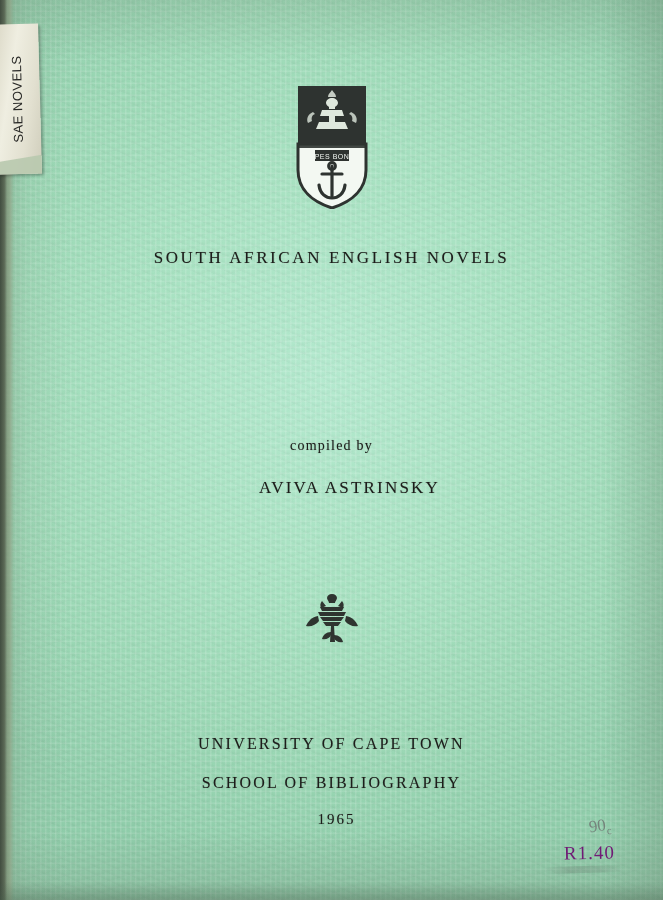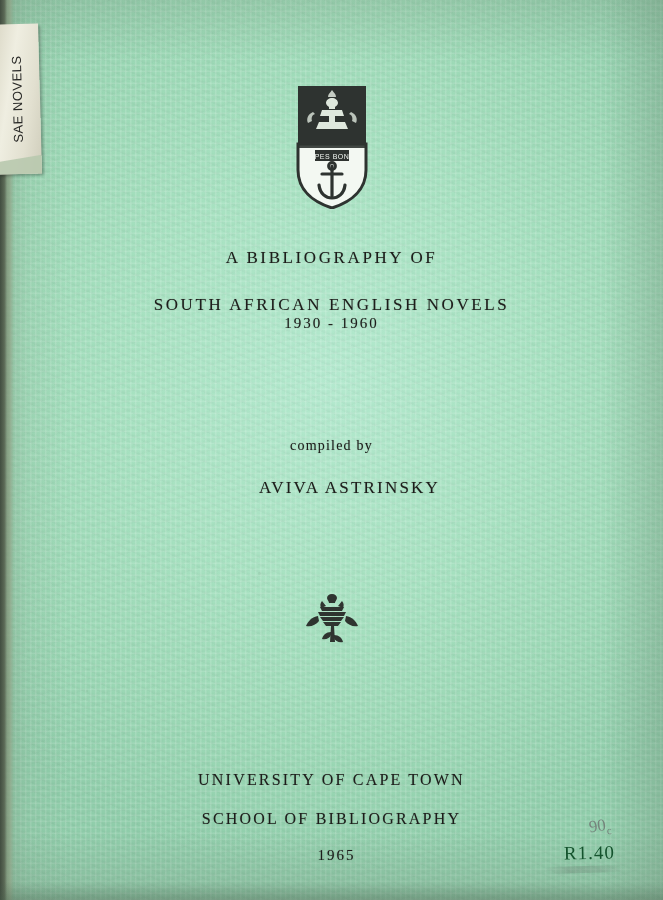--- a/index.html
+++ b/index.html
@@ -152,37 +152,37 @@
     transform: translateX(-50%);
     top: 588px;
     width: 54px;
     height: 56px;
   }
 
   
   .imprint {
     position: absolute;
     left: 0; right: 0;
-    top: 771px;
+    top: 735px;
     text-align: center;
     color: #1d1d1b;
   }
   .l-univ   { font-size: 16px; letter-spacing: 2.2px; margin-bottom: 21px; }
   .l-school { font-size: 16px; letter-spacing: 2.2px; margin-bottom: 19px; }
   .l-year   { font-size: 15px; letter-spacing: 2px; margin-left: 10px; }
 
   
   .price-pencil {
     position: absolute;
     right: 48px;
     top: 842px;
     font-family: "Liberation Serif", serif;
     font-size: 19px;
     letter-spacing: 1px;
-    color: #14532d;
+    color: #701a75;
     transform: rotate(-1deg);
   }
   .price-pencil-small {
     position: absolute;
     right: 52px;
     top: 816px;
     font-family: "Liberation Serif", serif;
     font-size: 17px;
     color: #6d7270;
     opacity: .8;
@@ -261,23 +261,21 @@
         <line x1="33" y1="88" x2="53" y2="88"></line>
         <path d="M30 99 c1 9 7 13 13 13 c6 0 12 -4 13 -13"></path>
       </g>
       <circle cx="43" cy="80" r="3.4" fill="none" stroke="#2e3330" stroke-width="3"></circle>
 
       <path d="M9 58 L77 58 L77 62 L9 62 Z" fill="#2e3330" opacity=".9"></path>
     </svg>
   </div>
 
   <div class="titleblock">
-    <div class="line l-title1">A  BIBLIOGRAPHY  OF</div>
     <div class="line l-title2">SOUTH  AFRICAN  ENGLISH  NOVELS</div>
-    <div class="line l-dates">1930 - 1960</div>
   </div>
 
   <div class="compiled">
     <div class="line l-compiled">compiled by</div>
     <div class="line l-author">AVIVA ASTRINSKY</div>
   </div>
 
   <div class="device">
     <svg viewBox="0 0 54 56" width="54" height="56" xmlns="http://www.w3.org/2000/svg">
       <g fill="#2f3430">

